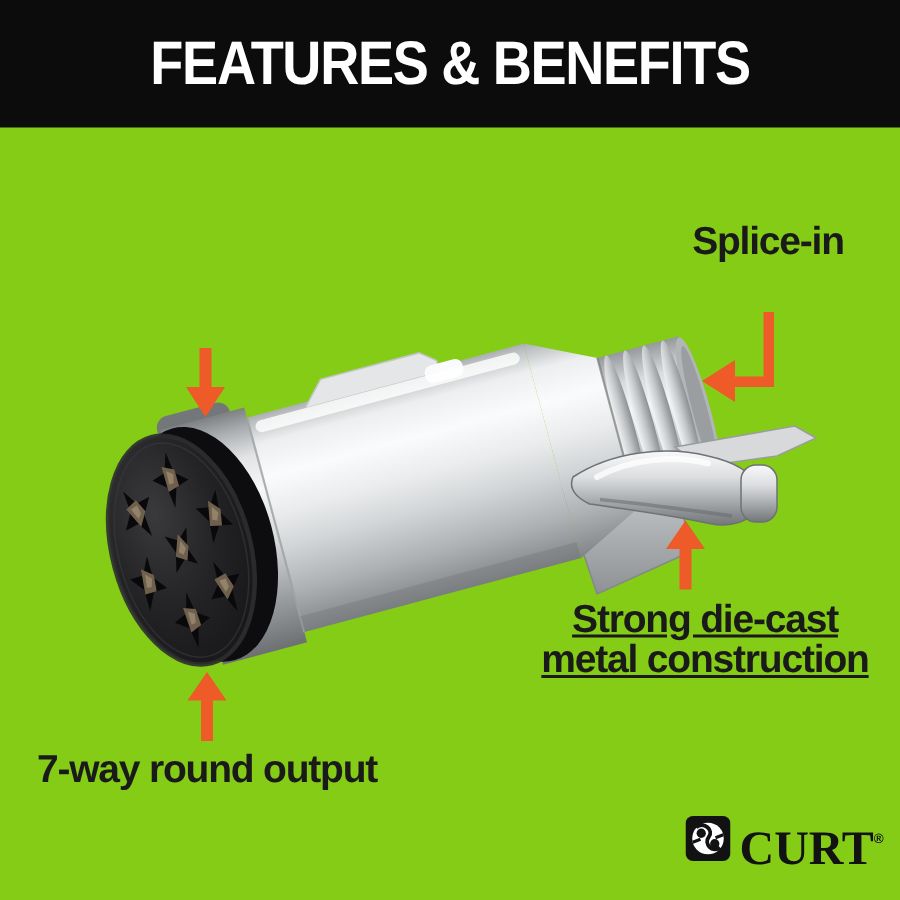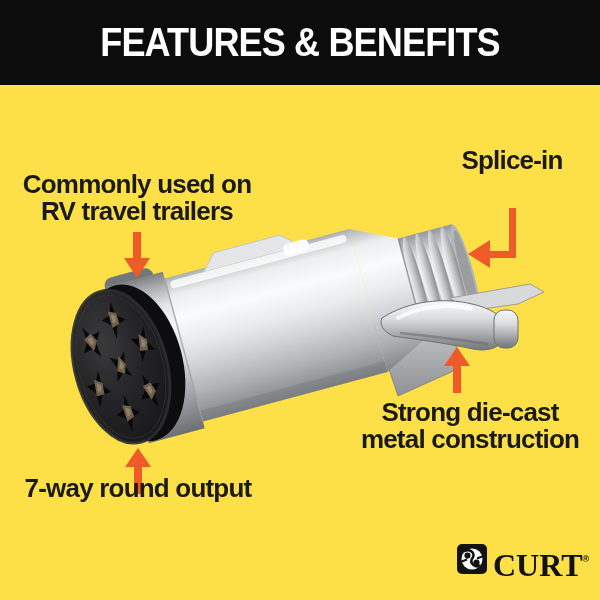--- a/index.html
+++ b/index.html
@@ -1,36 +1,36 @@
 <!DOCTYPE html>
 <html><head>
 <meta charset="utf-8">
 <style>
   html,body{margin:0;padding:0;}
   .canvas{
-    position:relative;width:600px;height:600px;background:#fde047;
+    position:relative;width:600px;height:600px;background:#84cc16;
     overflow:hidden;font-family:"Liberation Sans",sans-serif;
   }
   .header{
     position:absolute;left:0;top:0;width:600px;height:85px;background:#0c0c0c;
     display:flex;align-items:center;justify-content:center;
   }
   .header .title{
     color:#ffffff;font-size:41px;font-weight:700;letter-spacing:-1px;
     transform:scaleX(0.88);transform-origin:center;white-space:nowrap;
   }
   .callout{
     position:absolute;text-align:center;color:#1a1a1a;font-weight:700;
     font-size:26px;line-height:27px;letter-spacing:-0.8px;
   }
   .callout span{display:block;}
   .co-rv{left:17px;top:171px;width:240px;}
   .co-splice{left:427px;top:147px;width:170px;}
-  .co-diecast{left:347px;top:399px;width:246px;}
-  .co-output{left:18px;top:475px;width:240px;}
+  .co-diecast{left:347px;top:399px;width:246px;text-decoration:underline;}
+  .co-output{left:18px;top:499px;width:240px;}
   svg.overlay{position:absolute;left:0;top:0;}
   .brand{
     position:absolute;left:457px;top:544px;display:flex;gap:6px;
   }
   .brand .wordmark{
     font-family:"Liberation Serif",serif;font-weight:700;font-size:32px;
     color:#121212;line-height:30px;letter-spacing:0px;white-space:nowrap;
   }
   .brand .tm{font-size:9px;vertical-align:14px;font-family:"Liberation Sans",sans-serif;}
 </style>
@@ -167,24 +167,20 @@
     <path d="M400,333 C430,336 460,340 488,344" stroke="#63666a" stroke-width="2.5" fill="none" opacity="0.5"></path>
   </svg>
 
   <svg class="overlay" width="600" height="600" viewBox="0 0 600 600" aria-hidden="true">
     <path d="M133,232 H141 V258 H150 L137,278 L124,258 H133 Z" fill="#EE5A28"></path>
     <path d="M509,208 H516 V258 H490 V251 H509 Z M490,240 L468,254 L490,268 Z" fill="#EE5A28"></path>
     <path d="M457,347 L470,366 H461 V393 H453 V366 H444 Z" fill="#EE5A28"></path>
     <path d="M138,448 L151,467 H142 V494 H134 V467 H125 Z" fill="#EE5A28"></path>
   </svg>
 
-  <div class="callout co-rv">
-    <span>Commonly used on</span>
-    <span>RV travel trailers</span>
-  </div>
   <div class="callout co-splice">
     <span>Splice-in</span>
   </div>
   <div class="callout co-diecast">
     <span>Strong die-cast</span>
     <span>metal construction</span>
   </div>
   <div class="callout co-output">
     <span>7-way round output</span>
   </div>

